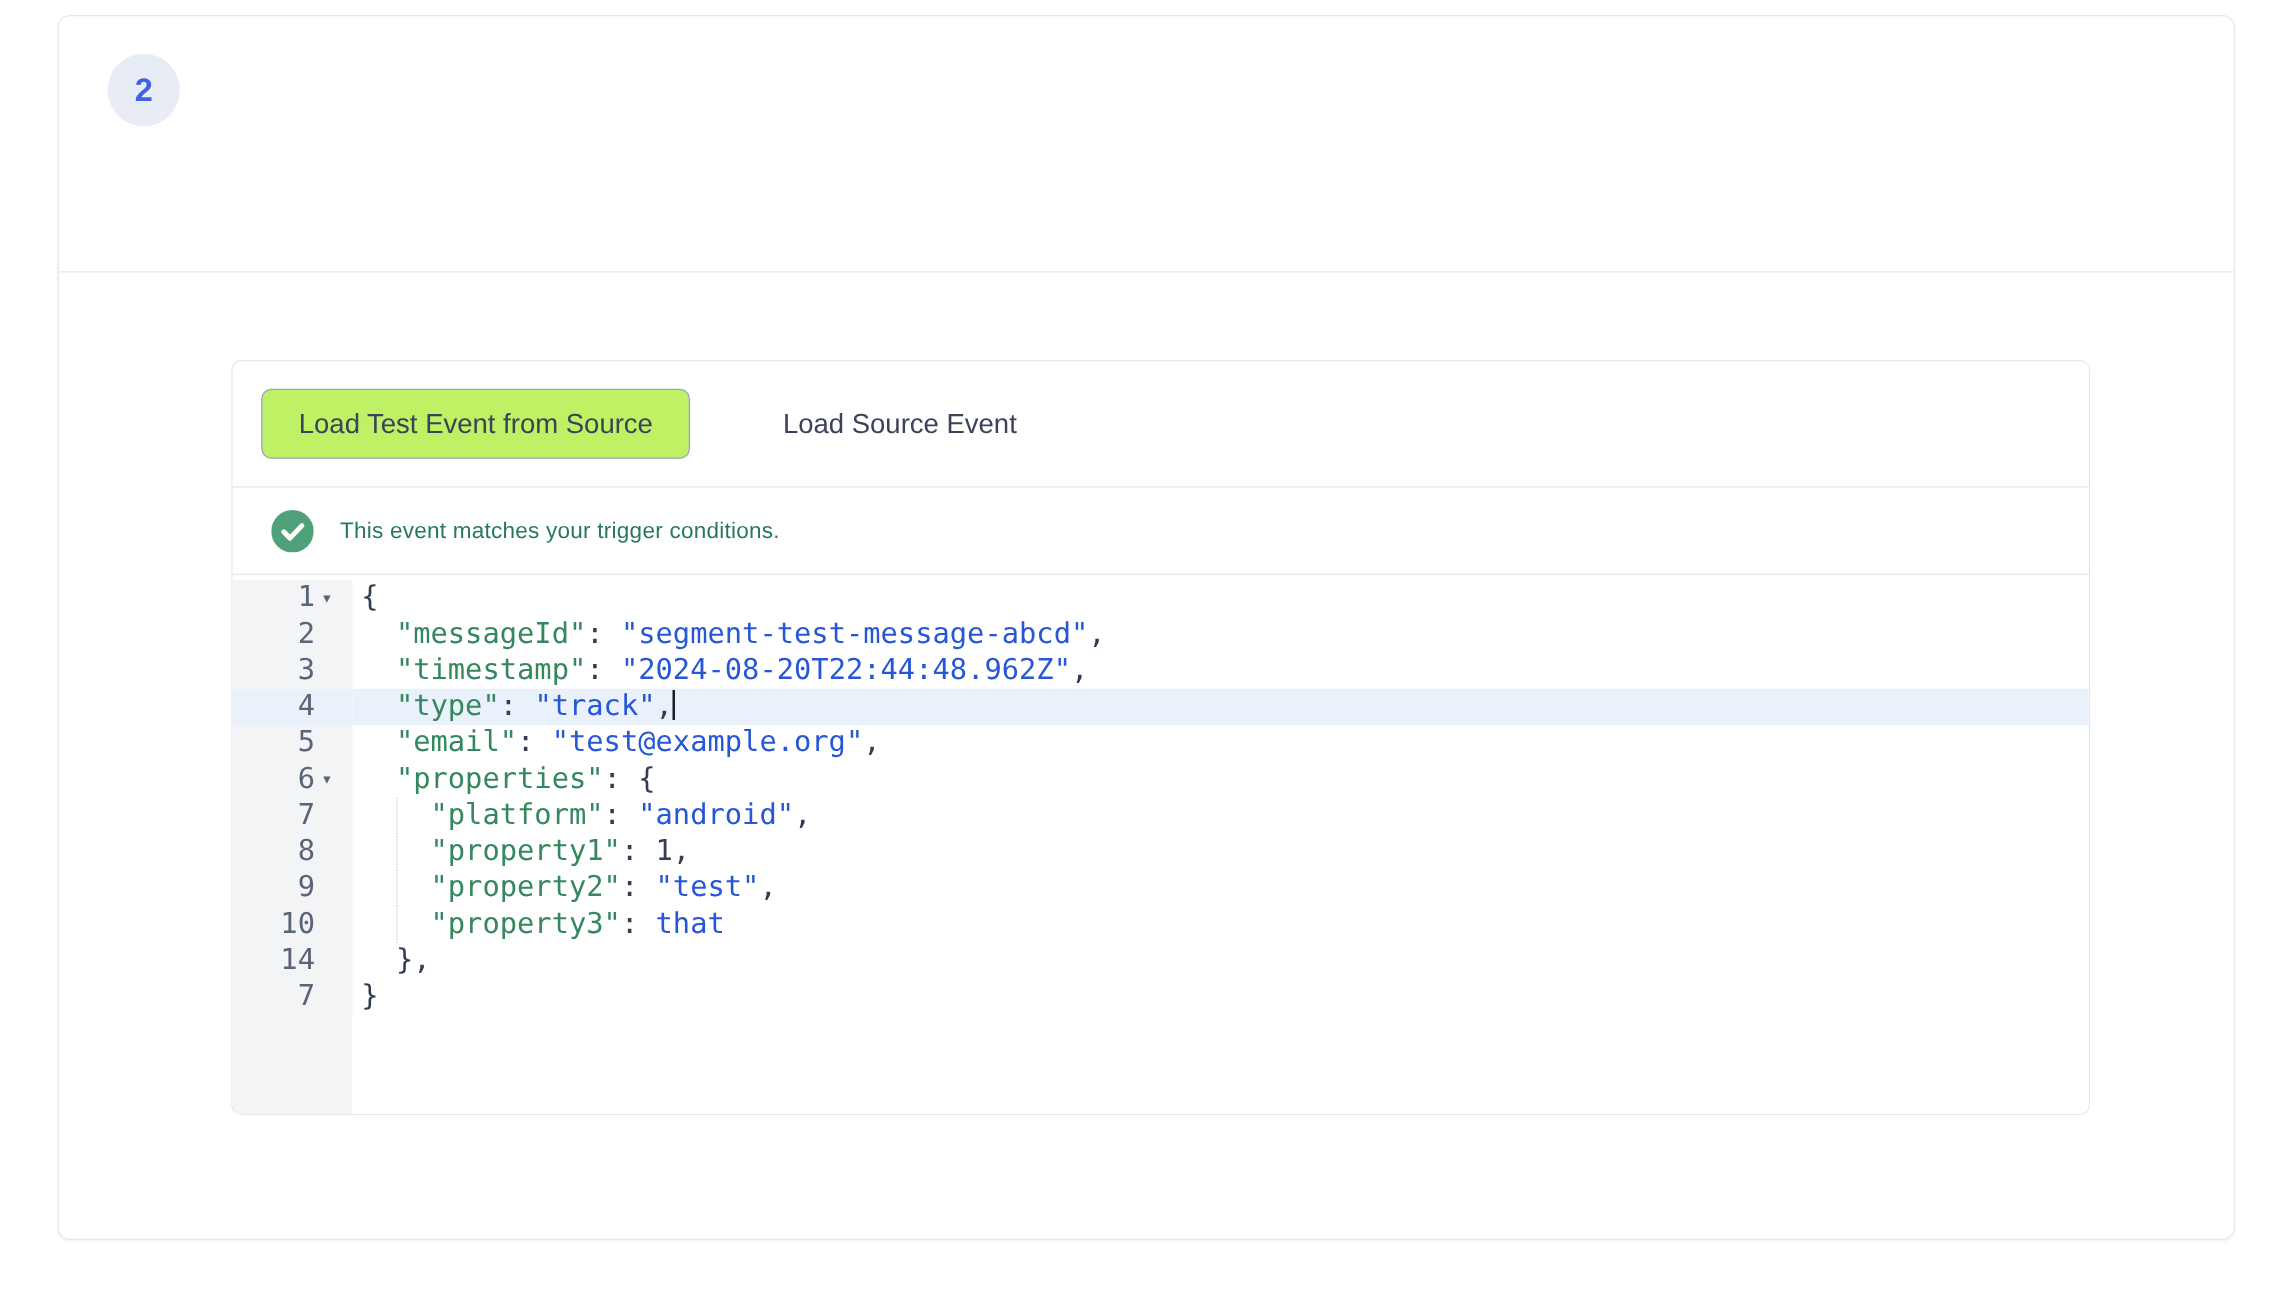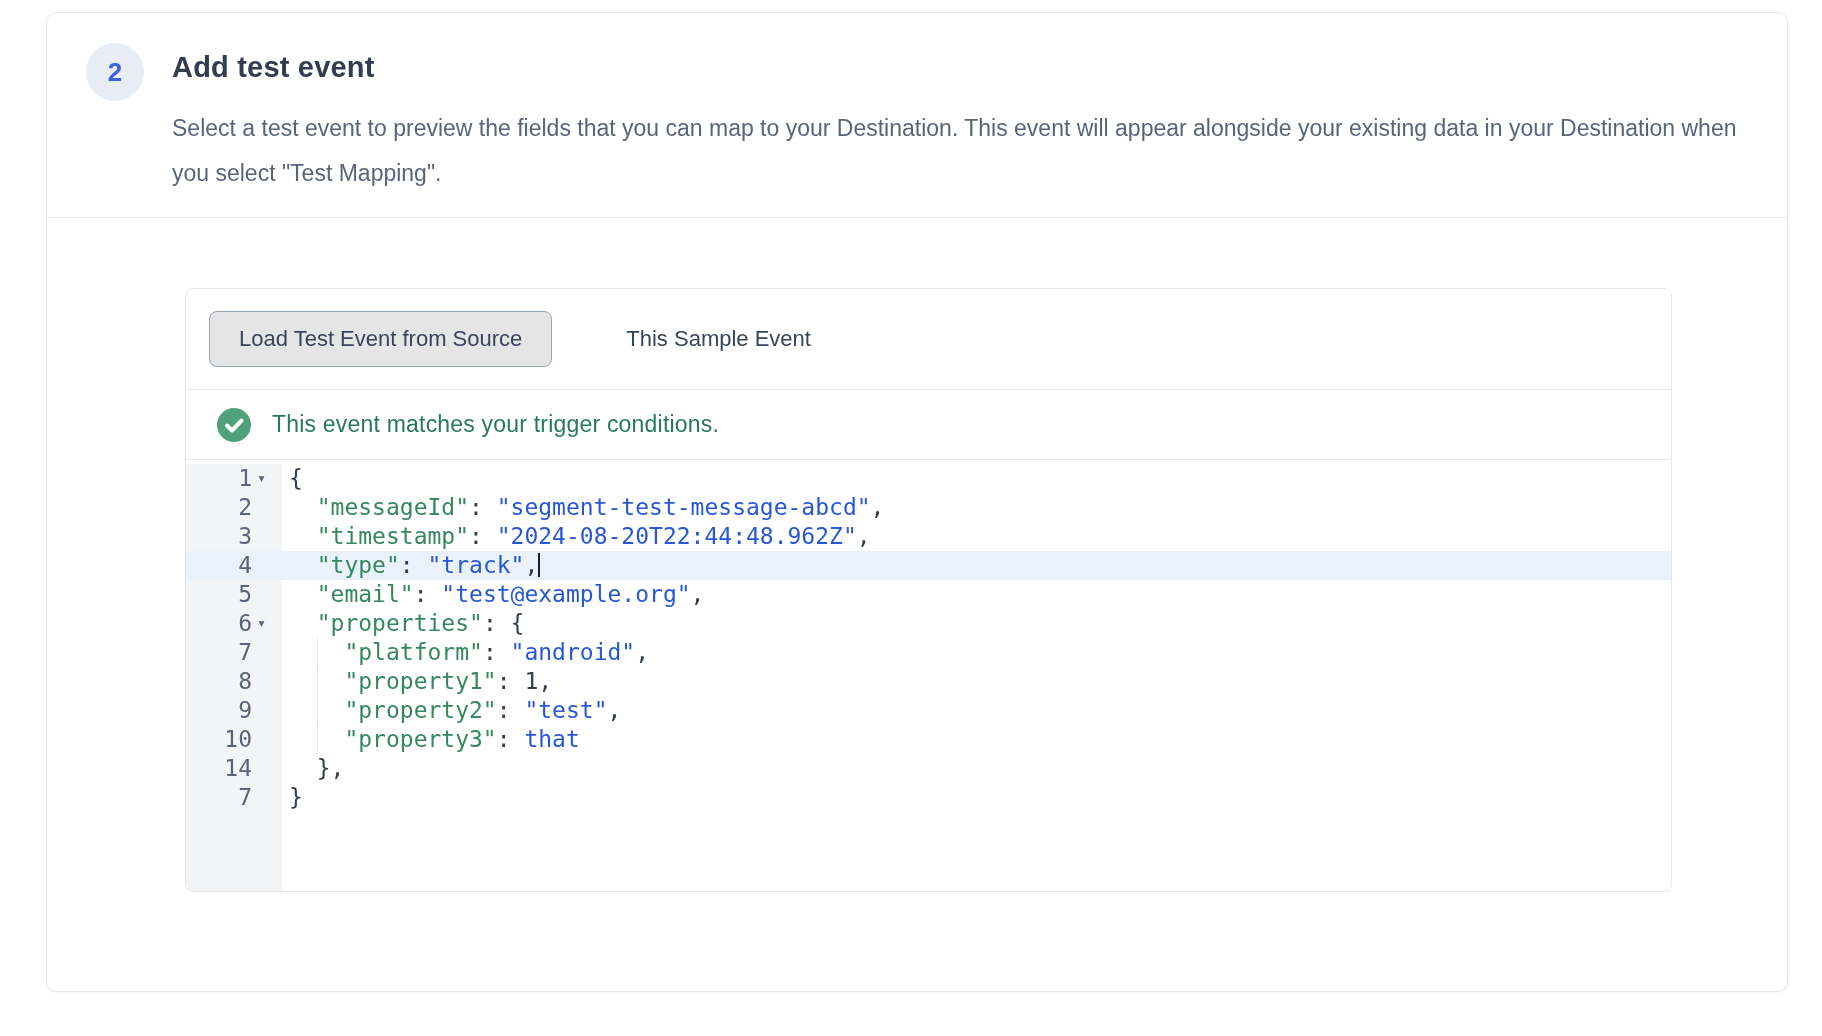--- a/index.html
+++ b/index.html
@@ -32,35 +32,35 @@
   .card-body { position:relative; height:775px; }
   .inner-card {
     position:absolute; left:138px; top:70px; width:1487px; height:604px;
     border:1px solid var(--border,#E4E7EC); border-radius:8px; background:#fff;
     display:flex; flex-direction:column; overflow:hidden;
   }
 
   .buttons-row { height:101px; display:flex; align-items:center; padding:0 23px;
                  border-bottom:1px solid var(--border,#E4E7EC); flex:0 0 auto; }
   .btn-outline {
-    height:56px; padding:0 29px; background:#e5e5e5;
+    height:56px; padding:0 29px; background:#bef264;
     border:1px solid #99A3B8; border-radius:8px;
     font-family:"Liberation Sans", sans-serif;
     font-size:22px; color:#39435A; cursor:pointer;
   }
   .btn-plain {
     margin-left:60px; background:none; border:none;
     font-family:"Liberation Sans", sans-serif;
     font-size:22px; color:#39435A; cursor:pointer; padding:0 14px;
   }
 
   .status-row { height:70px; display:flex; align-items:center; padding:0 31px;
                 border-bottom:1px solid var(--border,#E4E7EC); flex:0 0 auto; }
   .status-icon { width:34px; height:34px; flex:0 0 auto; }
-  .status-text { margin-left:21px; font-size:23px; color:var(--success-text,#27795B);
+  .status-text { margin-left:21px; font-size:18px; color:var(--success-text,#27795B);
                  letter-spacing:0.2px; }
 
   
   .editor { flex:1 1 auto; display:flex; flex-direction:column;
             font-family:"DejaVu Sans Mono", monospace; font-size:23px;
             padding-top:4px; cursor:text; }
   .code-line { display:flex; height:29px; line-height:29px; flex:0 0 auto; }
   .code-line.active .gutter-cell,
   .code-line.active .code-cell { background:var(--active-line-bg,#E9F1FB); }
   .gutter-cell { width:96px; flex:0 0 auto; background:var(--gutter-bg,#F3F4F6);
@@ -89,34 +89,30 @@
 </style>
 </head>
 <body>
 
 <div class="outer-card">
 
   <div class="card-header">
     <div class="step-circle">
       <span>2</span>
     </div>
-    <div class="header-text">
-      <div class="page-title">Add test event</div>
-      <div class="page-desc">Select a test event to preview the fields that you can map to your Destination. This event will appear alongside your existing data in your Destination when you select "Test Mapping".</div>
-    </div>
   </div>
 
   <div class="divider"></div>
 
   <div class="card-body">
     <div class="inner-card">
 
       <div class="buttons-row">
         <button class="btn-outline">Load Test Event from Source</button>
-        <button class="btn-plain">This Sample Event</button>
+        <button class="btn-plain">Load Source Event</button>
       </div>
 
       <div class="status-row">
         <svg class="status-icon" viewBox="0 0 34 34">
           <circle cx="17" cy="17" r="17" fill="#4EA179"></circle>
           <path d="M10 17.5 L15 22.5 L24.5 12.5" fill="none" stroke="#ffffff" stroke-width="4" stroke-linecap="round" stroke-linejoin="round"></path>
         </svg>
         <span class="status-text">This event matches your trigger conditions.</span>
       </div>
 

